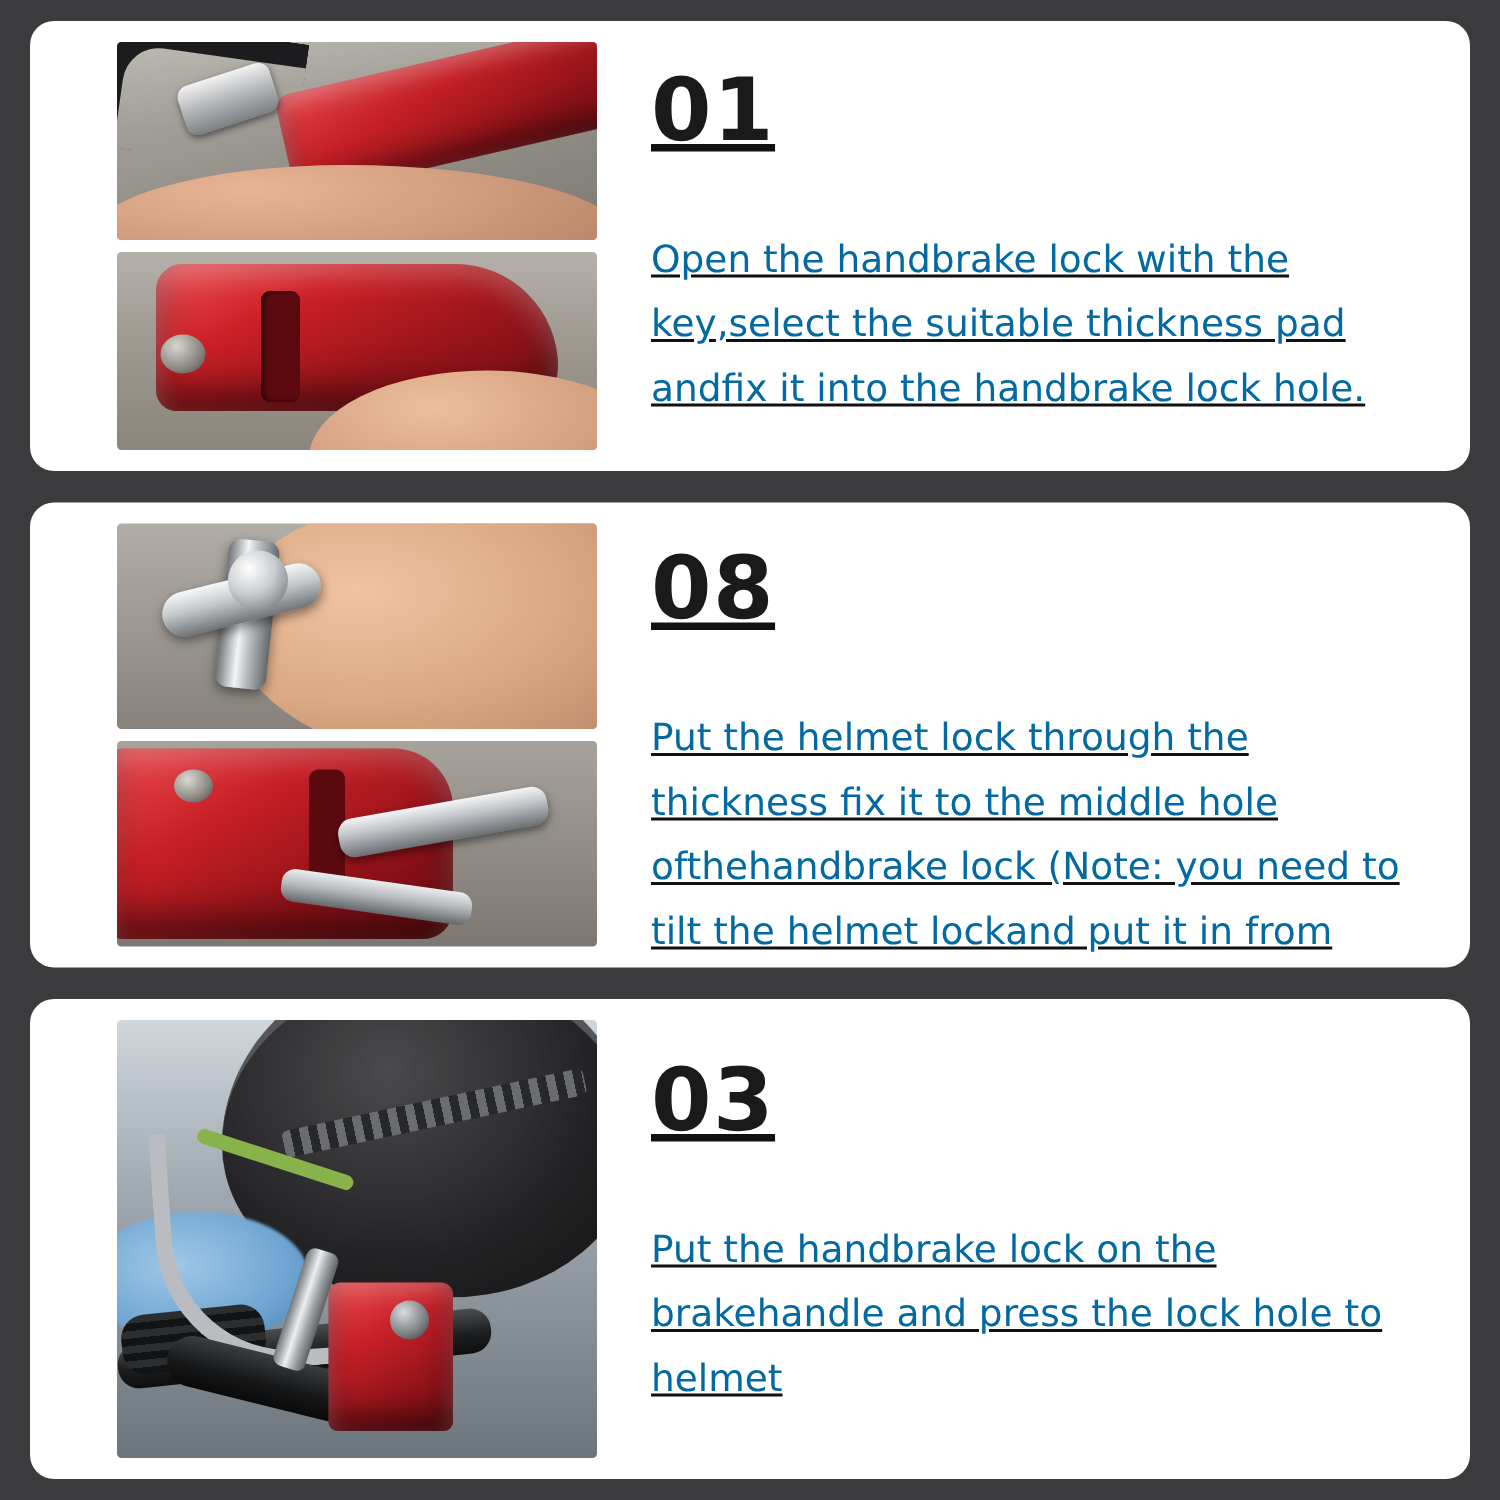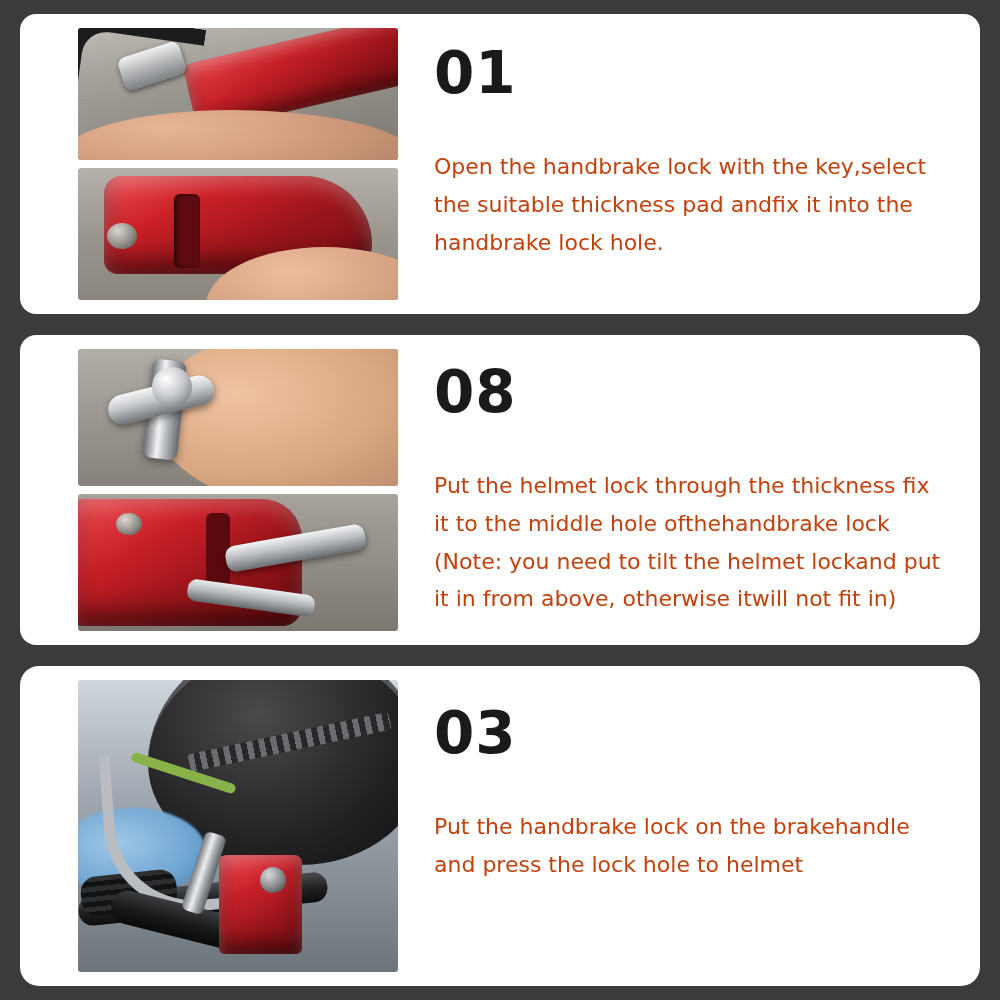--- a/index.html
+++ b/index.html
@@ -27,25 +27,26 @@
   }
 
   .step-card {
     background: #ffffff;
     border-radius: 16px;
     box-sizing: border-box;
     display: flex;
     align-items: stretch;
     padding: 14px 16px;
     overflow: hidden;
+    text-decoration: underline;
   }
 
   .card-1 { height: 300px; }
   .card-2 { height: 310px; }
-  .card-3 { height: 320px; border-radius: 19px; }
+  .card-3 { height: 320px; }
 
   .media-col {
     width: 320px;
     flex: 0 0 320px;
     display: flex;
     flex-direction: column;
     gap: 8px;
     margin-left: 42px;
   }
   .media-col.single {
@@ -357,23 +358,23 @@
     font-size: 58px;
     line-height: 1;
     font-weight: 700;
     letter-spacing: 1px;
     color: #1a1a1a;
     margin-bottom: 24px;
     font-family: "DejaVu Sans", "Liberation Sans", sans-serif;
   }
 
   .step-text {
-    font-size: 22px;
+    font-size: 25px;
     line-height: 1.72;
-    color: #c2410c;
+    color: #0369a1;
     font-weight: 400;
     max-width: 560px;
   }
 </style>
 </head>
 <body>
 
 <div class="page">
 
   <section class="step-card card-1">

